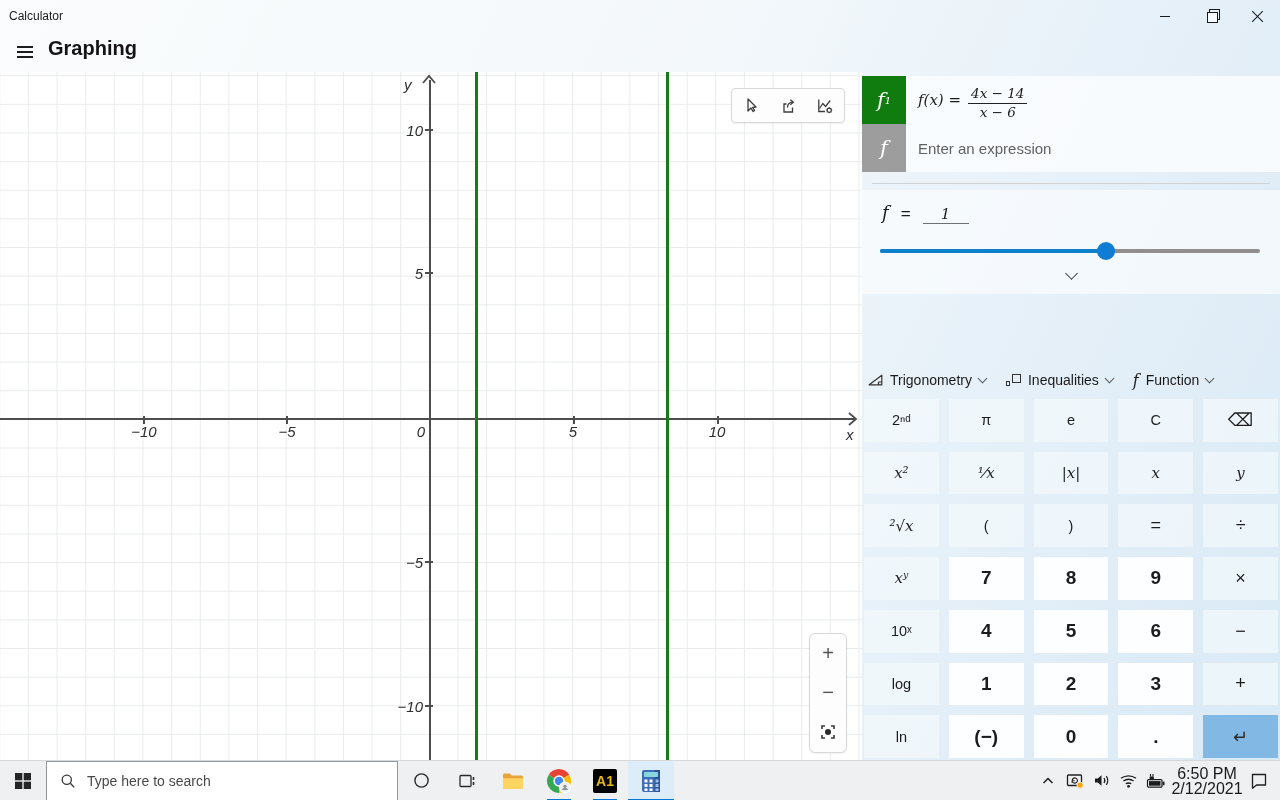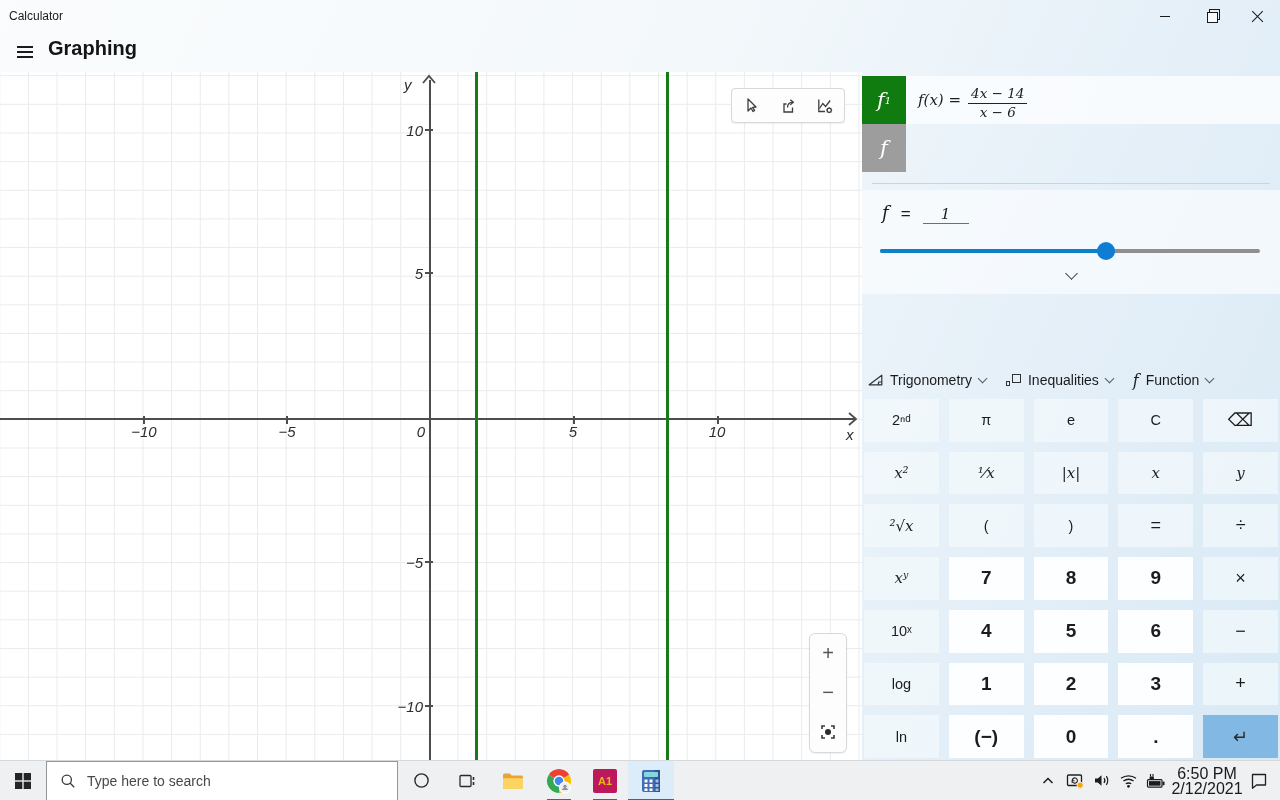--- a/index.html
+++ b/index.html
@@ -98,21 +98,21 @@
   .key.enter { background:#81b9e4; font-size:18px; color:#2b2b2b; }
 
   
   .taskbar { position:absolute; bottom:0; left:0; right:0; height:40px; background:#eef0f2; border-top:1px solid #d6d9db; display:flex; align-items:center; }
   .tb-btn { width:46px; height:40px; background:transparent; border:none; display:flex; align-items:center; justify-content:center; position:relative; }
   .search-box { width:352px; height:40px; background:#ffffff; border:1px solid #93979b; display:flex; align-items:center; gap:11px; padding-left:13px; }
   .search-box span { font-size:14px; color:#484848; }
   .underline { position:absolute; bottom:0; left:11px; right:11px; height:2px; background:#0078d7; }
   .tb-btn.active { background:#dcedf9; }
   .tb-btn.active .underline { left:0; right:0; }
-  .a1-tile { width:24px; height:24px; background:#be185d; border-radius:2px; color:#eab70f; font-weight:700; font-size:11px; display:flex; align-items:center; justify-content:center; }
+  .a1-tile { width:24px; height:24px; background:#000000; border-radius:2px; color:#eab70f; font-weight:700; font-size:14px; display:flex; align-items:center; justify-content:center; }
   .tray { margin-left:auto; display:flex; align-items:center; height:40px; }
   .tray-btn { width:27px; height:40px; background:transparent; border:none; display:flex; align-items:center; justify-content:center; }
   .clock { width:76px; text-align:center; font-size:16px; line-height:15px; color:#1a1a1a; background:transparent; border:none; padding-top:1px; }
   .tray .spacer { width:8px; }
 </style>
 </head>
 <body>
 
 <div class="titlebar">
   <div class="app-title">Calculator</div>
@@ -220,20 +220,23 @@
         <span class="num">4x − 14</span>
         <span class="den">x − 6</span>
       </span>
     </div>
   </div>
 
   <div class="fn-row r2">
     <button class="fn-badge gray serifm">
         <span>f</span>
       </button>
+    <div class="fn-expr">
+      <span class="placeholder">Enter an expression</span>
+    </div>
   </div>
 
   <div class="panel-sep"></div>
 
   <div class="slider-card">
     <div class="var-line">
       <span class="serifm" style="font-size:18px;">f</span>
       <span>=</span>
       <span class="var-value serifm">1</span>
     </div>

